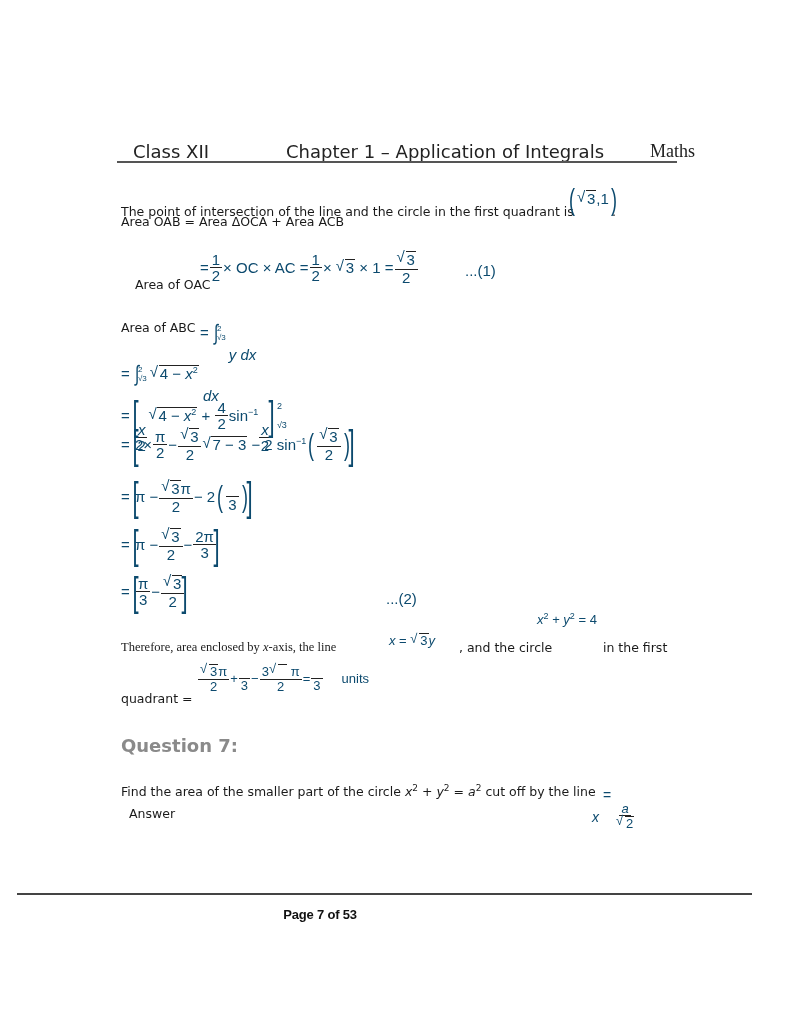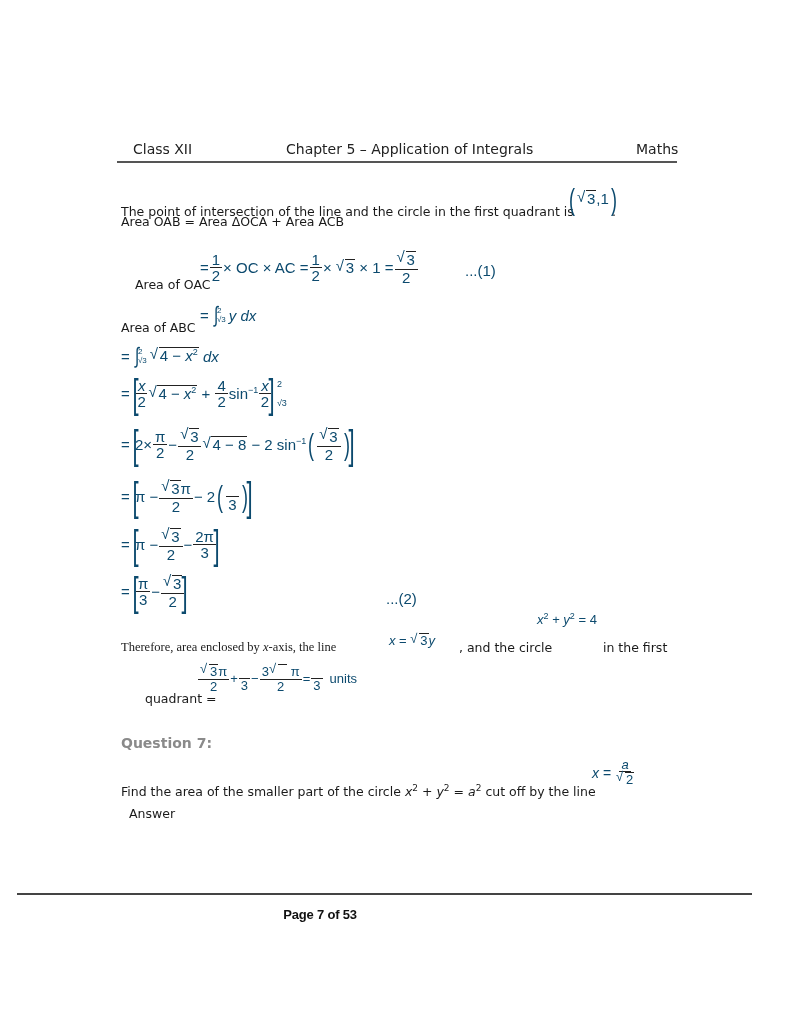--- a/index.html
+++ b/index.html
@@ -2,24 +2,24 @@
 <html><head>
 <meta charset="utf-8">
 <style>
   * { margin: 0; padding: 0; box-sizing: border-box; }
   html, body { width: 791px; height: 1024px; background: #ffffff; overflow: hidden; }
   body { position: relative; font-family: "DejaVu Sans", "Liberation Sans", sans-serif; color: #1a1a1a; }
 
   .abs { position: absolute; white-space: nowrap; }
   .txt { font-size: 12.5px; line-height: 15px; text-align: right; }
   .math { font-family: Liberation Sans, sans-serif; color: #0c4a6e; }
-  .mi { font-style: italic; }
+  .mi { font-style: italic; margin-top: 44px; }
 
   
-  .hdr { top: 141px; font-size: 14px; color: #222; }
+  .hdr { top: 141px; font-size: 18px; color: #222; }
   .hdr-line { position: absolute; left: 117px; top: 161px; width: 560px; height: 2px; background: #555; }
 
   
   .ftr-line { position: absolute; left: 17px; top: 893px; width: 735px; height: 2px; background: #444; }
   .ftr { top: 907px; left: 0; width: 640px; text-align: center; font-family: "Liberation Sans", sans-serif; font-weight: bold; font-size: 13px; color: #111; letter-spacing: -0.2px; }
 
   
   .frac { display: inline-flex; flex-direction: column; align-items: center; vertical-align: middle; margin: 0 1px; }
   .frac .num { border-bottom: 1px solid #222; padding: 0 2px; line-height: 15px; }
   .frac .den { line-height: 15px; }
@@ -33,28 +33,28 @@
   .bigbr { display: inline-block; font-size: 40px; line-height: 30px; transform: scaleX(0.55); vertical-align: middle; font-weight: 100; }
   .bigbr-l { margin-right: -6px; }
   .bigbr-r { margin-left: -6px; }
   .paren { display: inline-block; font-size: 30px; line-height: 24px; transform: scaleX(0.6); vertical-align: middle; }
 
   .eqn { font-size: 15px; display: flex; align-items: center; }
   .sup { font-size: 9px; vertical-align: super; line-height: 0; }
   .integral { font-size: 22px; display: inline-block; transform: scaleX(0.7); margin-right: -2px; }
   .intlims { display: inline-flex; flex-direction: column; font-size: 8px; line-height: 9px; margin-right: 3px; vertical-align: middle; }
 
-  .q-title { color: #8a8a8a; font-weight: bold; font-size: 14px; }
+  .q-title { color: #8a8a8a; font-weight: bold; font-size: 18px; }
 </style>
 </head>
 <body>
 
 <div class="abs hdr" style="left:133px;">Class XII</div>
-<div class="abs hdr" style="left:286px;">Chapter 5 – Application of Integrals</div>
-<div class="abs hdr" style="left:636px;">Maths</div>
+<div class="abs hdr" style="left:286px;">Chapter 1 – Application of Integrals</div>
+<div class="abs hdr" style="left:650px;font-family:Liberation Serif, serif;">Maths</div>
 <div class="hdr-line"></div>
 
 <div class="abs txt" style="left:121px; top:204px;">The point of intersection of the line and the circle in the first quadrant is</div>
 <div class="abs math" style="left:567px; top:188px; font-size:15px;">
   <span class="paren">(</span><span class="sqrt"><span class="rad">3</span></span>,<span>1</span><span class="paren">)</span>
 </div>
 <div class="abs txt" style="left:612px; top:204px;">.</div>
 
 <div class="abs txt" style="left:121px; top:214px;">Area OAB = Area ΔOCA + Area ACB</div>
 
@@ -127,21 +127,21 @@
   <span>2×</span>
   <span class="frac">
       <span class="num">π</span>
       <span class="den">2</span>
     </span>
   <span>−</span>
   <span class="frac">
       <span class="num"><span class="sqrt"><span class="rad">3</span></span></span>
       <span class="den">2</span>
     </span>
-  <span class="sqrt"><span class="rad">4 − 8</span></span>
+  <span class="sqrt"><span class="rad">7 − 3</span></span>
   <span>&nbsp;−&nbsp;2&nbsp;sin<span class="sup">−1</span></span>
   <span class="paren">(</span>
   <span class="frac">
       <span class="num"><span class="sqrt"><span class="rad">3</span></span></span>
       <span class="den">2</span>
     </span>
   <span class="paren">)</span>
   <span class="bigbr bigbr-r">]</span>
 </div>
 
@@ -201,42 +201,42 @@
 </div>
 <div class="abs math" style="left:389px; top:633px; font-size:13px;text-align:center;">
   <span class="mi">x</span> = <span class="sqrt"><span class="rad">3</span></span><span class="mi">y</span>
 </div>
 <div class="abs txt" style="left:439px; top:640px;margin-left:20px;">, and the circle</div>
 <div class="abs math" style="left:537px; top:612px; font-size:13px;">
   <span class="mi">x</span><span class="sup">2</span> + <span class="mi">y</span><span class="sup">2</span> = 4
 </div>
 <div class="abs txt" style="left:603px; top:640px;">in the first</div>
 
-<div class="abs txt" style="left:121px; top:691px;margin-left:24px;">quadrant =</div>
+<div class="abs txt" style="left:121px; top:691px;">quadrant =</div>
 <div class="abs math" style="left:197px; top:664px; font-size:13px; display:flex; align-items:center;">
   <span class="frac small">
       <span class="num"><span class="sqrt"><span class="rad">3</span></span>π</span>
       <span class="den">2</span>
     </span>
   <span>+</span>
   <span class="frac small">
       <span class="num">&nbsp;&nbsp;</span>
       <span class="den">3</span>
     </span>
   <span>−</span>
   <span class="frac small">
       <span class="num">3<span class="sqrt"><span class="rad">&nbsp;&nbsp;</span></span>&nbsp;π</span>
       <span class="den">2</span>
     </span>
   <span>=</span>
   <span class="frac small">
       <span class="num">&nbsp;&nbsp;</span>
       <span class="den">3</span>
     </span>
-  <span style="margin-left:6px;">units</span>
+  <span style="margin-left:18px;">units</span>
 </div>
 
 <div class="abs q-title" style="left:121px; top:735px;">Question 7:</div>
 
 <div class="abs txt" style="left:121px; top:784px;">
   Find the area of the smaller part of the circle <i>x</i><span class="sup">2</span> + <i>y</i><span class="sup">2</span> = <i>a</i><span class="sup">2</span> cut off by the line
 </div>
 <div class="abs math" style="left:592px; top:758px; font-size:14px; display:flex; align-items:center;">
   <span class="mi">x</span>&nbsp;=&nbsp;
   <span class="frac small">

